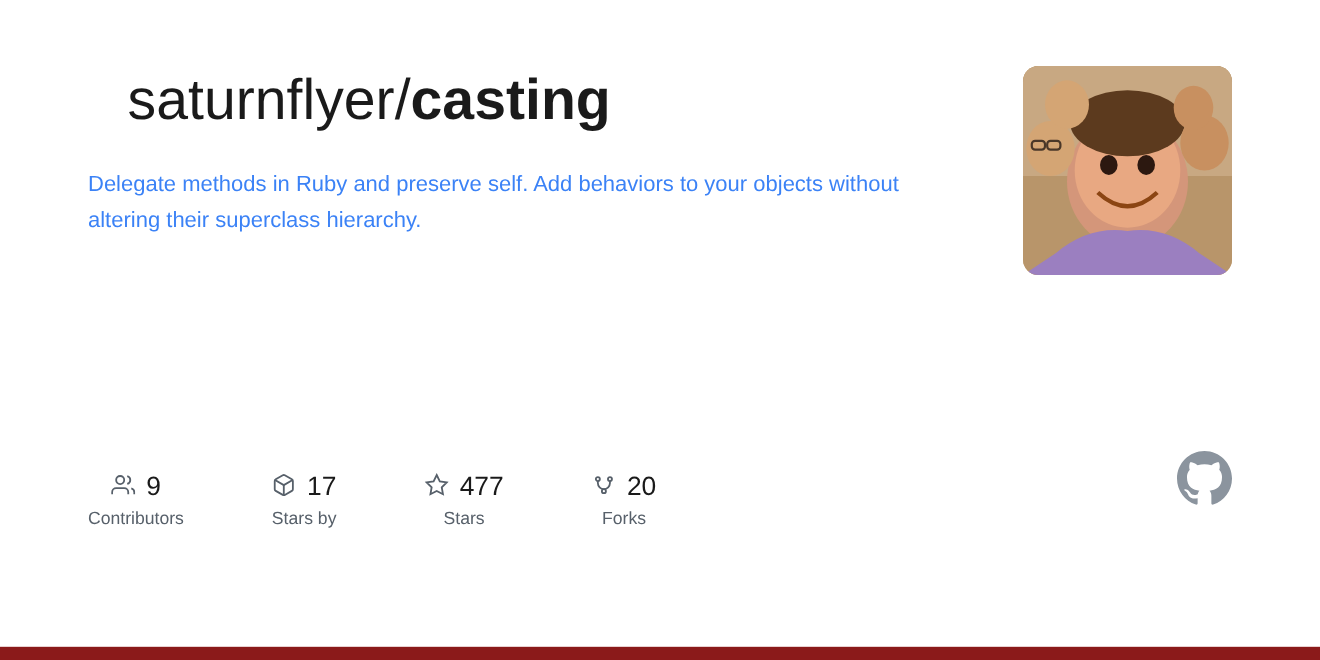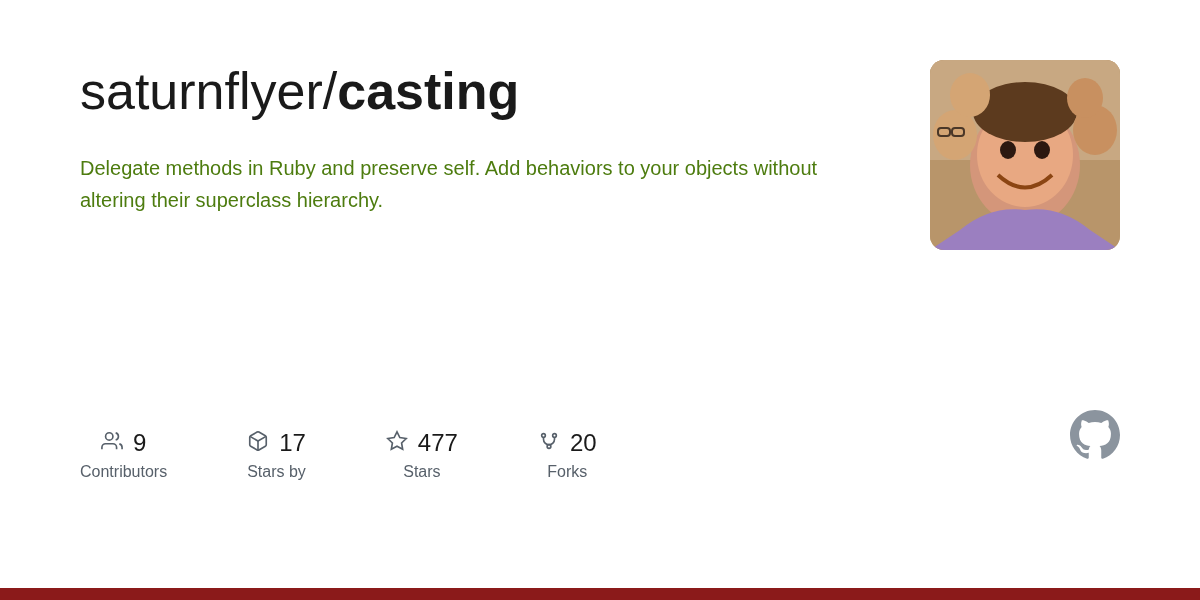--- a/index.html
+++ b/index.html
@@ -33,29 +33,30 @@
     .title-section {
       flex: 1;
     }
 
     .repo-title {
       font-size: 52px;
       font-weight: 400;
       color: #1a1a1a;
       line-height: 1.2;
       margin-bottom: 30px;
+      margin-left: 36px;
     }
 
     .repo-title strong {
       font-weight: 700;
     }
 
     .repo-description {
       font-size: 20px;
-      color: #4d7c0f;
+      color: #3b82f6;
       line-height: 1.6;
       max-width: 740px;
     }
 
     .avatar-section {
       margin-left: 40px;
       flex-shrink: 0;
     }
 
     .avatar-image {

